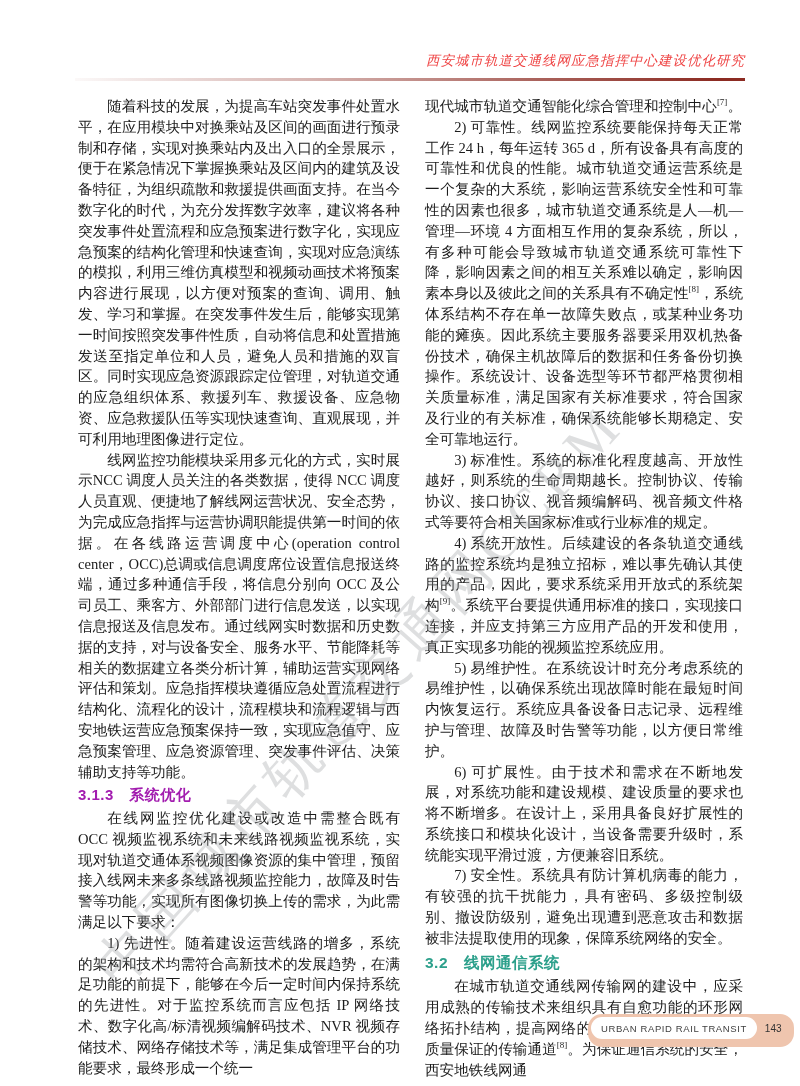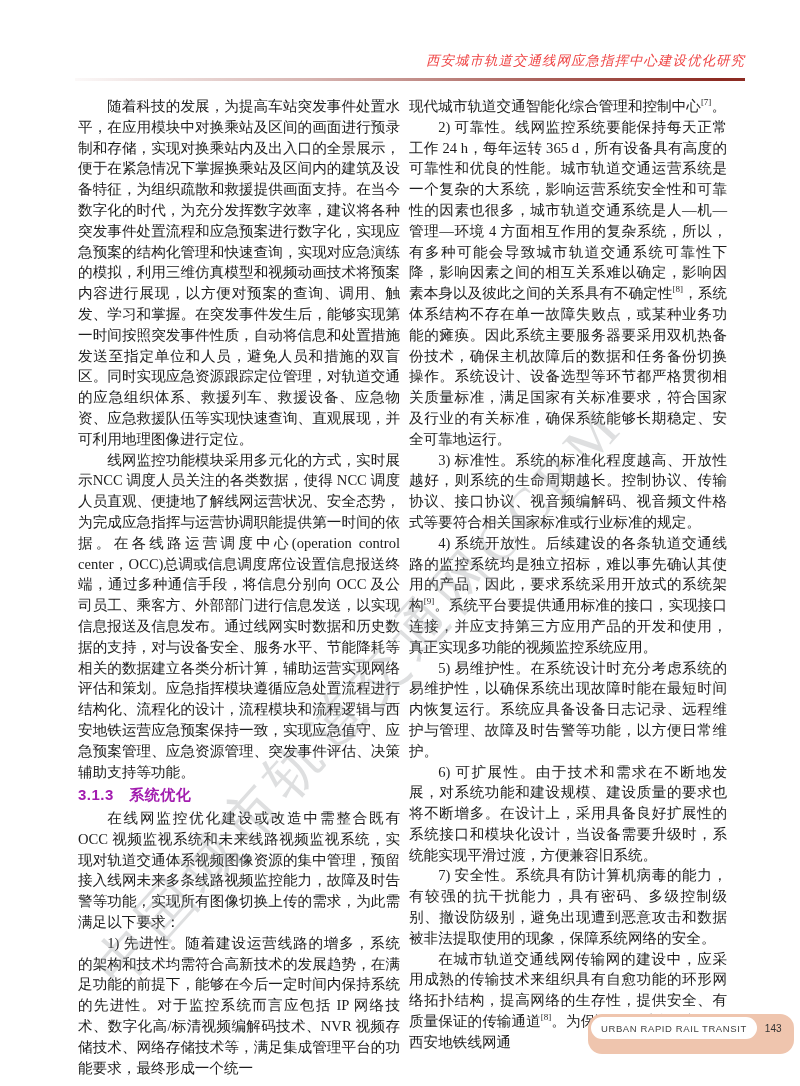--- a/index.html
+++ b/index.html
@@ -48,21 +48,21 @@
   .column{
     position:absolute;
     top:96px;
     font-size:14.6px;
     line-height:20.8px;
     text-align:justify;
     text-justify:inter-ideograph;
     z-index:2;
   }
   .col-left{left:78px;width:322px;}
-  .col-right{left:409px;width:318px;}
+  .col-right{left:425px;width:318px;}
   .block{margin:0;}
   .block.p{text-indent:2em;}
   .block.p-noindent{text-indent:0;}
   .block sup{
     font-size:9px;
     line-height:0;
     vertical-align:super;
   }
   .block.h3{
     font-family:"Liberation Sans","DejaVu Sans",sans-serif;
@@ -84,21 +84,21 @@
   }
   
   .footer-pill{
     position:absolute;
     left:588px;top:1014px;
     height:28px;
     background:#efc5ae;
     border-radius:14px;
     display:flex;
     align-items:center;
-    padding:0 12px 12px 3px;
+    padding:0 12px 5px 3px;
     z-index:3;
   }
   .footer-label{
     background:#ffffff;
     border-radius:12px;
     height:22px;
     display:flex;
     align-items:center;
     padding:0 10px;
     font-family:"Liberation Sans","DejaVu Sans",sans-serif;
@@ -132,19 +132,20 @@
   </div>
 
 <div class="column col-right">
     <div class="block p-noindent">现代城市轨道交通智能化综合管理和控制中心<sup>[7]</sup>。</div>
     <div class="block p">2) 可靠性。线网监控系统要能保持每天正常工作 24 h，每年运转 365 d，所有设备具有高度的可靠性和优良的性能。城市轨道交通运营系统是一个复杂的大系统，影响运营系统安全性和可靠性的因素也很多，城市轨道交通系统是人—机—管理—环境 4 方面相互作用的复杂系统，所以，有多种可能会导致城市轨道交通系统可靠性下降，影响因素之间的相互关系难以确定，影响因素本身以及彼此之间的关系具有不确定性<sup>[8]</sup>，系统体系结构不存在单一故障失败点，或某种业务功能的瘫痪。因此系统主要服务器要采用双机热备份技术，确保主机故障后的数据和任务备份切换操作。系统设计、设备选型等环节都严格贯彻相关质量标准，满足国家有关标准要求，符合国家及行业的有关标准，确保系统能够长期稳定、安全可靠地运行。</div>
     <div class="block p">3) 标准性。系统的标准化程度越高、开放性越好，则系统的生命周期越长。控制协议、传输协议、接口协议、视音频编解码、视音频文件格式等要符合相关国家标准或行业标准的规定。</div>
     <div class="block p">4) 系统开放性。后续建设的各条轨道交通线路的监控系统均是独立招标，难以事先确认其使用的产品，因此，要求系统采用开放式的系统架构<sup>[9]</sup>。系统平台要提供通用标准的接口，实现接口连接，并应支持第三方应用产品的开发和使用，真正实现多功能的视频监控系统应用。</div>
     <div class="block p">5) 易维护性。在系统设计时充分考虑系统的易维护性，以确保系统出现故障时能在最短时间内恢复运行。系统应具备设备日志记录、远程维护与管理、故障及时告警等功能，以方便日常维护。</div>
     <div class="block p">6) 可扩展性。由于技术和需求在不断地发展，对系统功能和建设规模、建设质量的要求也将不断增多。在设计上，采用具备良好扩展性的系统接口和模块化设计，当设备需要升级时，系统能实现平滑过渡，方便兼容旧系统。</div>
     <div class="block p">7) 安全性。系统具有防计算机病毒的能力，有较强的抗干扰能力，具有密码、多级控制级别、撤设防级别，避免出现遭到恶意攻击和数据被非法提取使用的现象，保障系统网络的安全。</div>
+    <div class="block h2-teal">3.2　线网通信系统</div>
     <div class="block p">在城市轨道交通线网传输网的建设中，应采用成熟的传输技术来组织具有自愈功能的环形网络拓扑结构，提高网络的生存性，提供安全、有质量保证的传输通道<sup>[8]</sup>。为保证通信系统的安全，西安地铁线网通</div>
   </div>
 
 <div class="footer-pill">
   <span class="footer-label">URBAN RAPID RAIL TRANSIT</span>
   <span class="footer-page">143</span>
 </div>
 
 </body></html>

